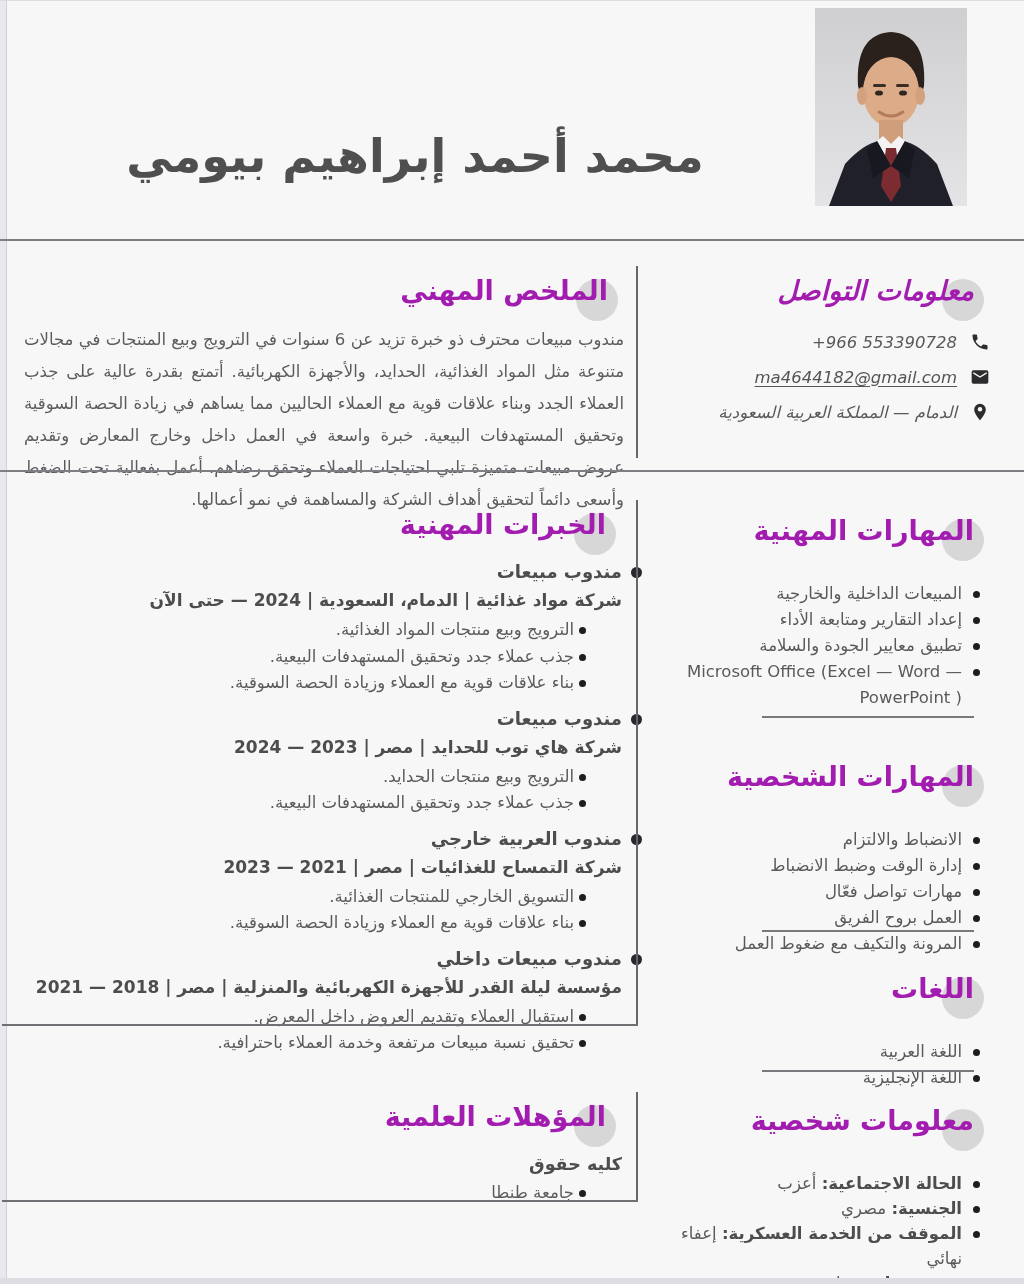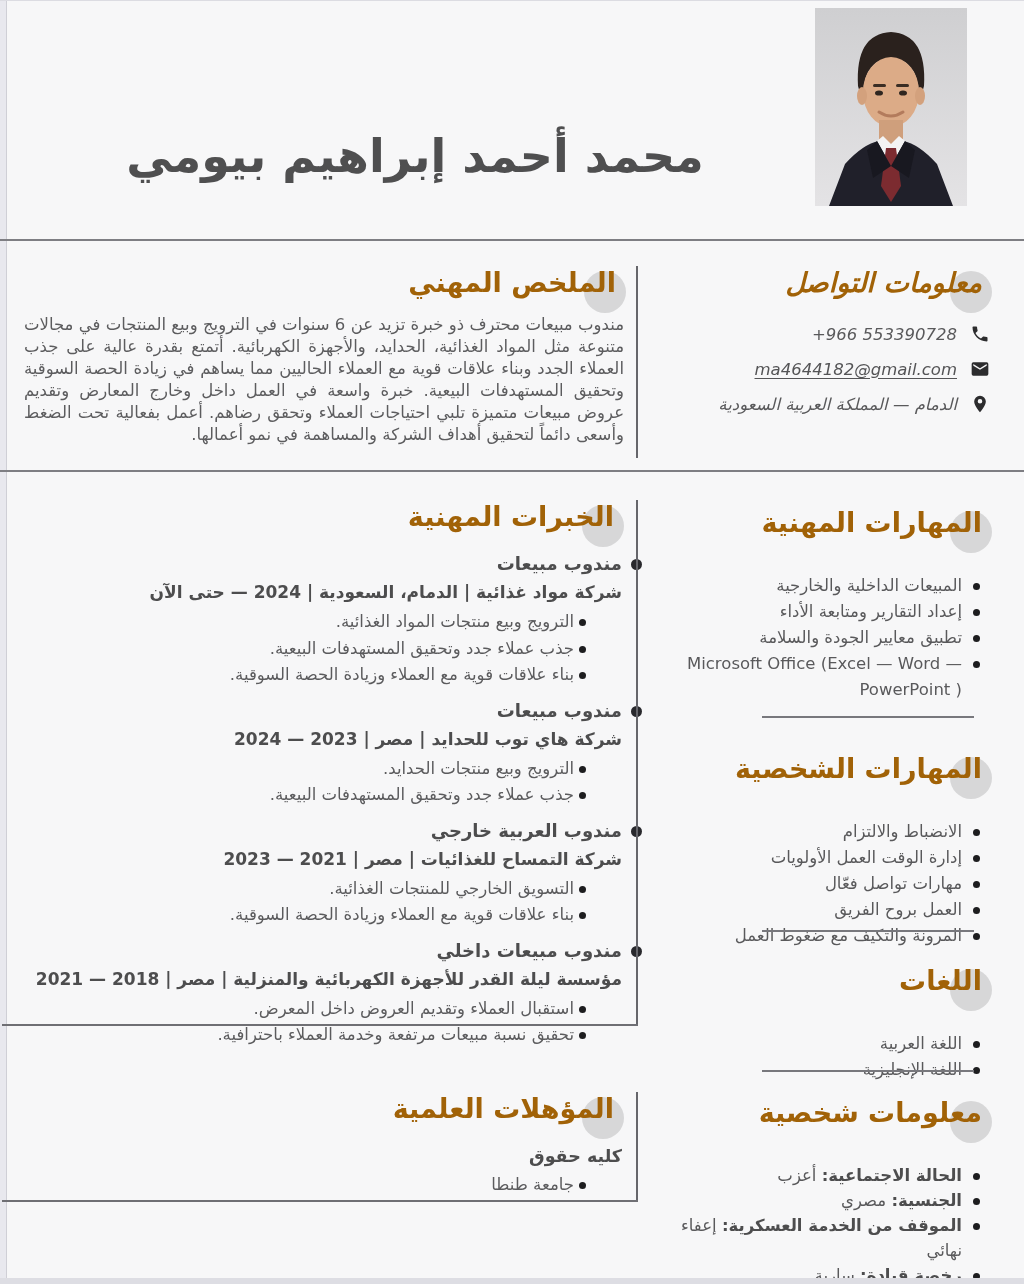--- a/index.html
+++ b/index.html
@@ -35,42 +35,42 @@
   .v-edu{left:636px;top:1092px;height:108px;}
   .hl-xp{position:absolute;left:2px;top:1024px;width:636px;height:2px;background:#6f6f74;}
   .hl-edu{position:absolute;left:2px;top:1200px;width:636px;height:2px;background:#6f6f74;}
   .sdiv{position:absolute;width:212px;height:2px;background:#78787d;left:762px;}
   .sdiv1{top:716px;}
   .sdiv2{top:930px;}
   .sdiv3{top:1070px;}
 
   
   h2{
-    margin:8px;font-size:27px;font-weight:bold;color:#a16207;
+    margin:16px;font-size:27px;font-weight:bold;color:#a21caf;
     line-height:34px;text-align:right;position:relative;
   }
   h2::before{
     content:"";position:absolute;right:-10px;top:5px;
     width:42px;height:42px;border-radius:50%;background:#d7d7d8;z-index:0;
   }
   h2 .t{position:relative;z-index:1;}
 
   
   .contact{position:absolute;top:258px;left:644px;width:346px;font-style:italic;}
   .contact-rows{margin-top:24px;}
   .c-row{display:flex;align-items:center;justify-content:flex-start;margin-bottom:15px;font-size:16.5px;color:#59595b;}
   .c-ic{width:20px;height:20px;margin-left:13px;flex:0 0 auto;}
   .c-ic svg{display:block;}
   .email a{color:#545456;text-decoration:underline;text-underline-offset:3px;}
   .ltr{direction:ltr;unicode-bidi:embed;}
 
   
   .summary{position:absolute;top:258px;left:24px;width:600px;}
   .summary p{
-    margin:14px 0 0;font-size:16.5px;line-height:22px;color:#5c5c5e;
+    margin:14px 0 0;font-size:16.5px;line-height:32px;color:#5c5c5e;
     text-align:justify;
   }
 
   
   .xp{position:absolute;top:492px;left:20px;width:602px;}
   .xp-jobs{margin-top:16px;}
   .xp-job{position:relative;margin-top:8px;}
   .xp-job::before{ 
     content:"";position:absolute;left:auto;right:-20px;top:9px;
     width:11px;height:11px;border-radius:50%;background:#29292d;
@@ -252,21 +252,21 @@
     <li>تطبيق معايير الجودة والسلامة</li>
     <li class="li-center"><span class="ltr">Microsoft Office (Excel — Word — PowerPoint )</span></li>
   </ul>
 </section>
 <div class="sdiv sdiv1"></div>
 
 <section class="rsec sec-soft">
   <h2><span class="t">المهارات الشخصية</span></h2>
   <ul>
     <li>الانضباط والالتزام</li>
-    <li>إدارة الوقت العمل الأولويات</li>
+    <li>إدارة الوقت وضبط الانضباط</li>
     <li>مهارات تواصل فعّال</li>
     <li>العمل بروح الفريق</li>
     <li>المرونة والتكيف مع ضغوط العمل</li>
   </ul>
 </section>
 <div class="sdiv sdiv2"></div>
 
 <section class="rsec sec-lang">
   <h2><span class="t">اللغات</span></h2>
   <ul>

